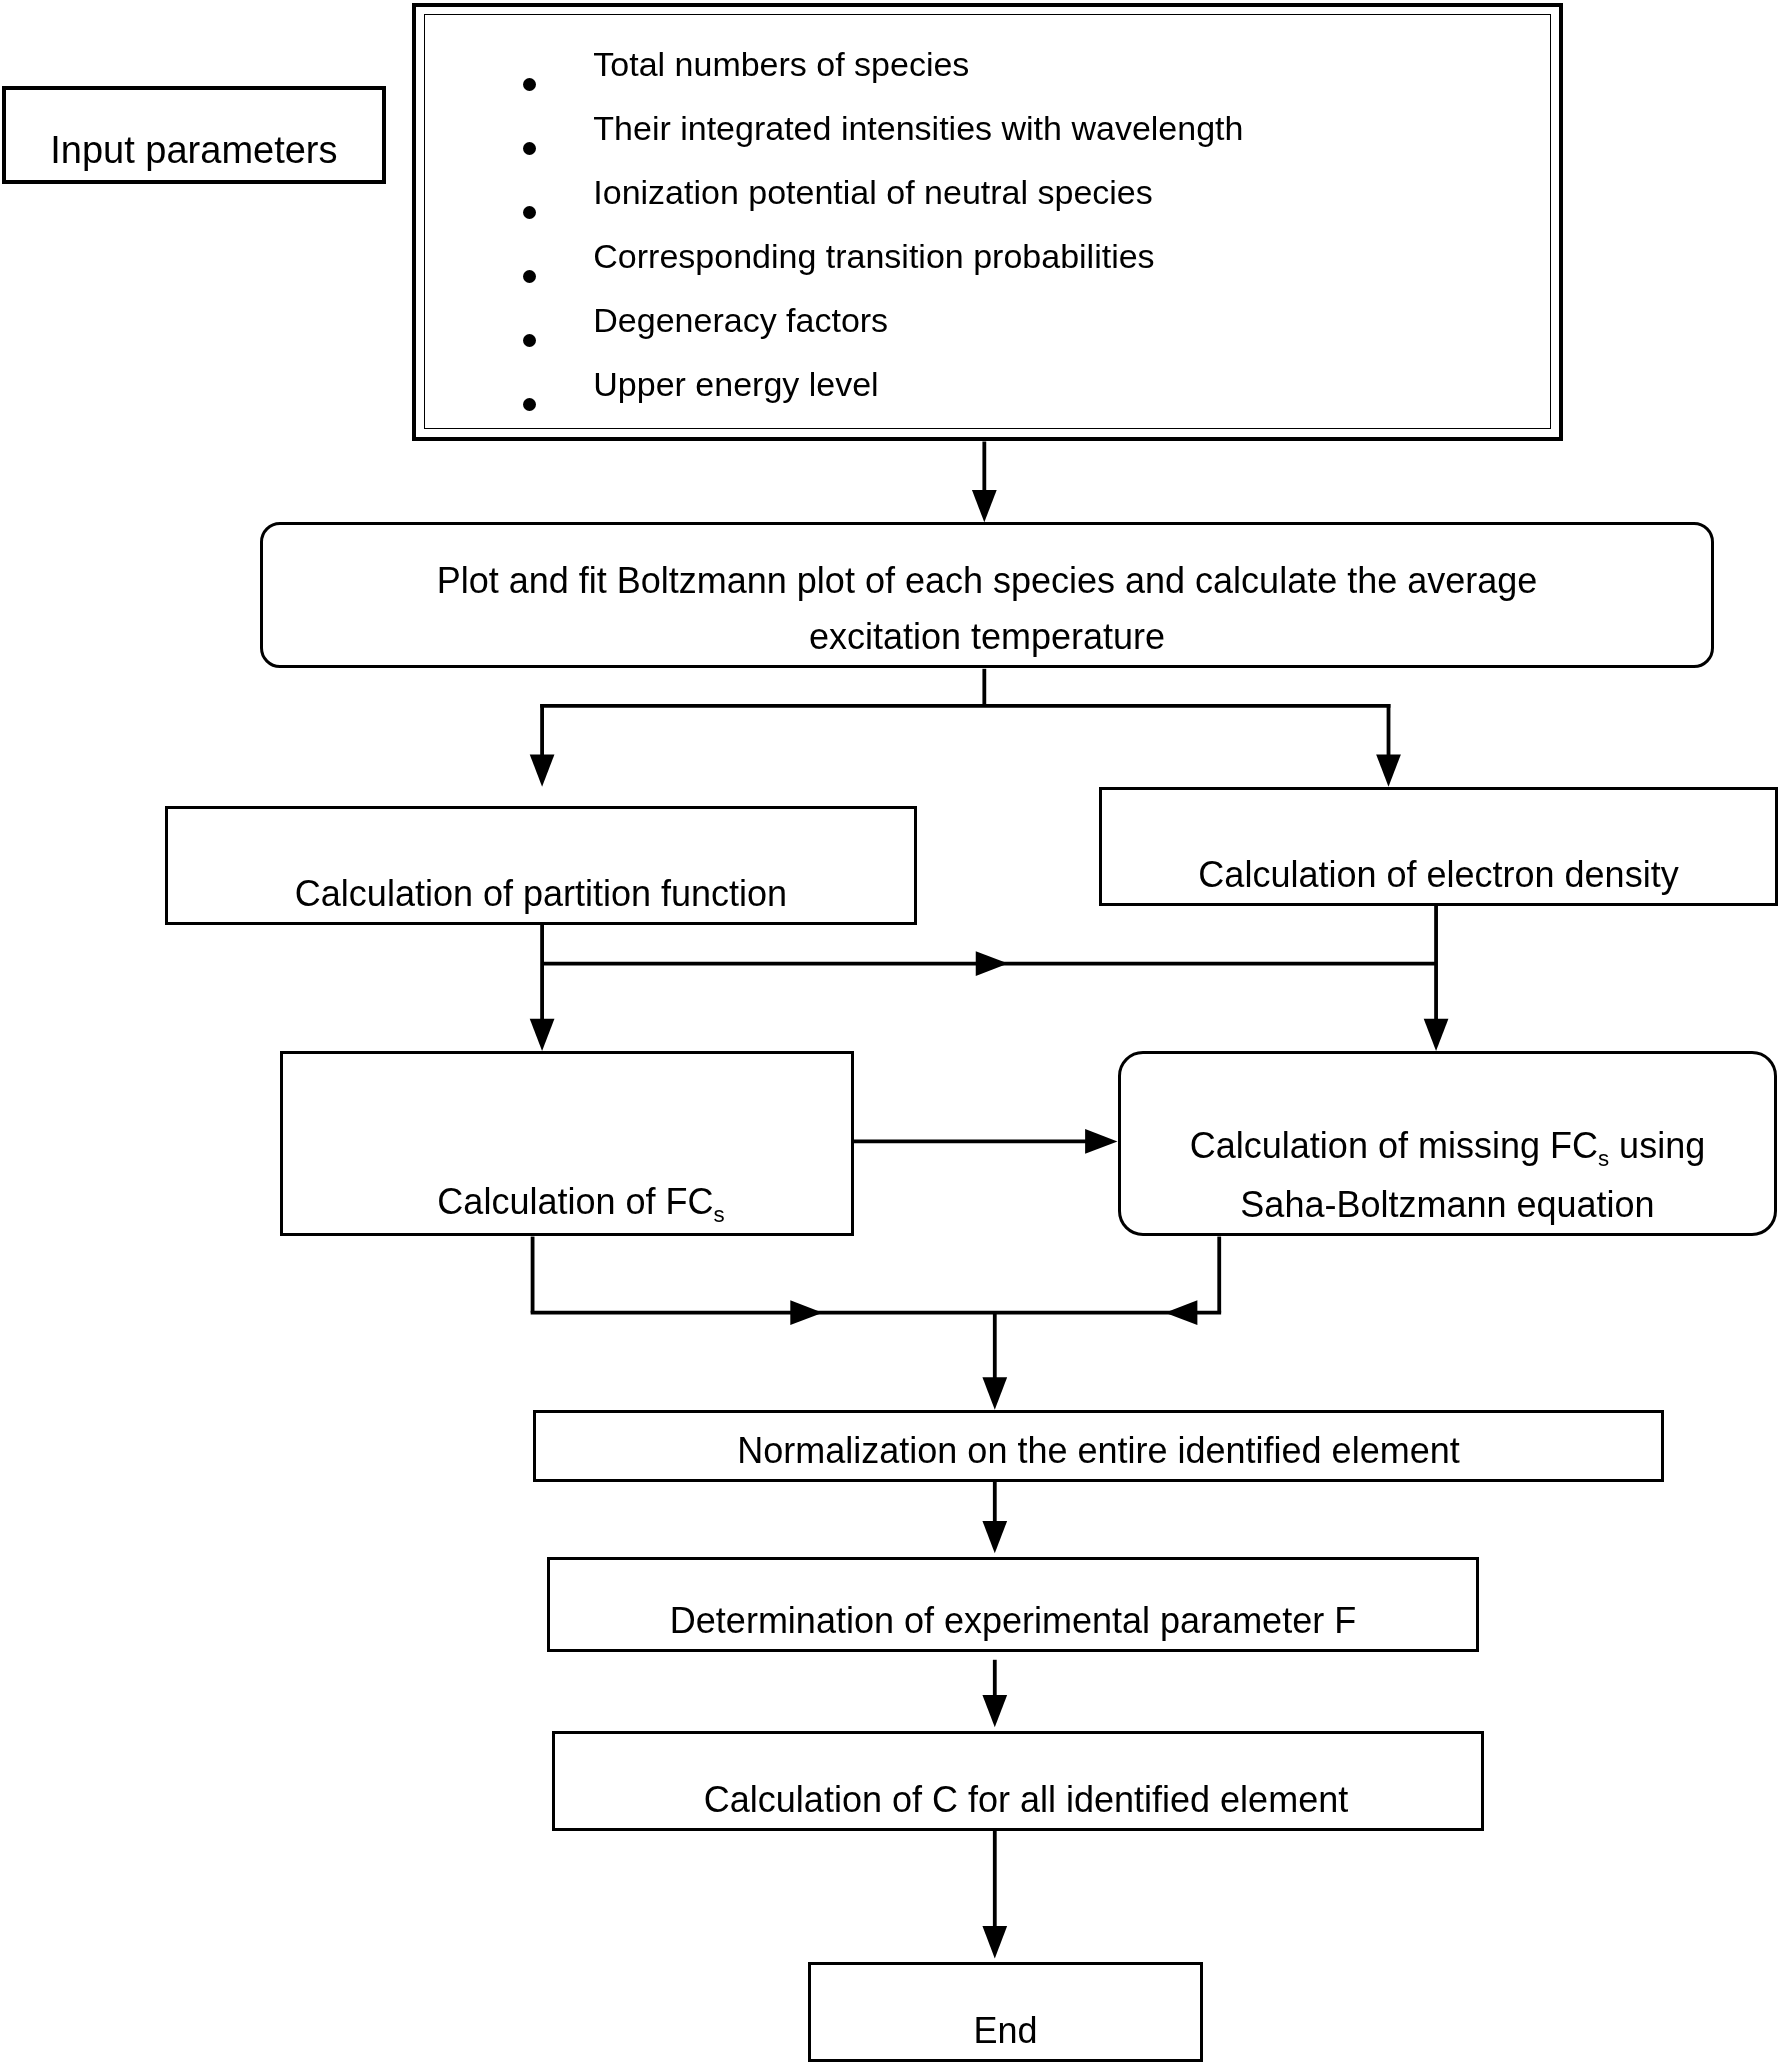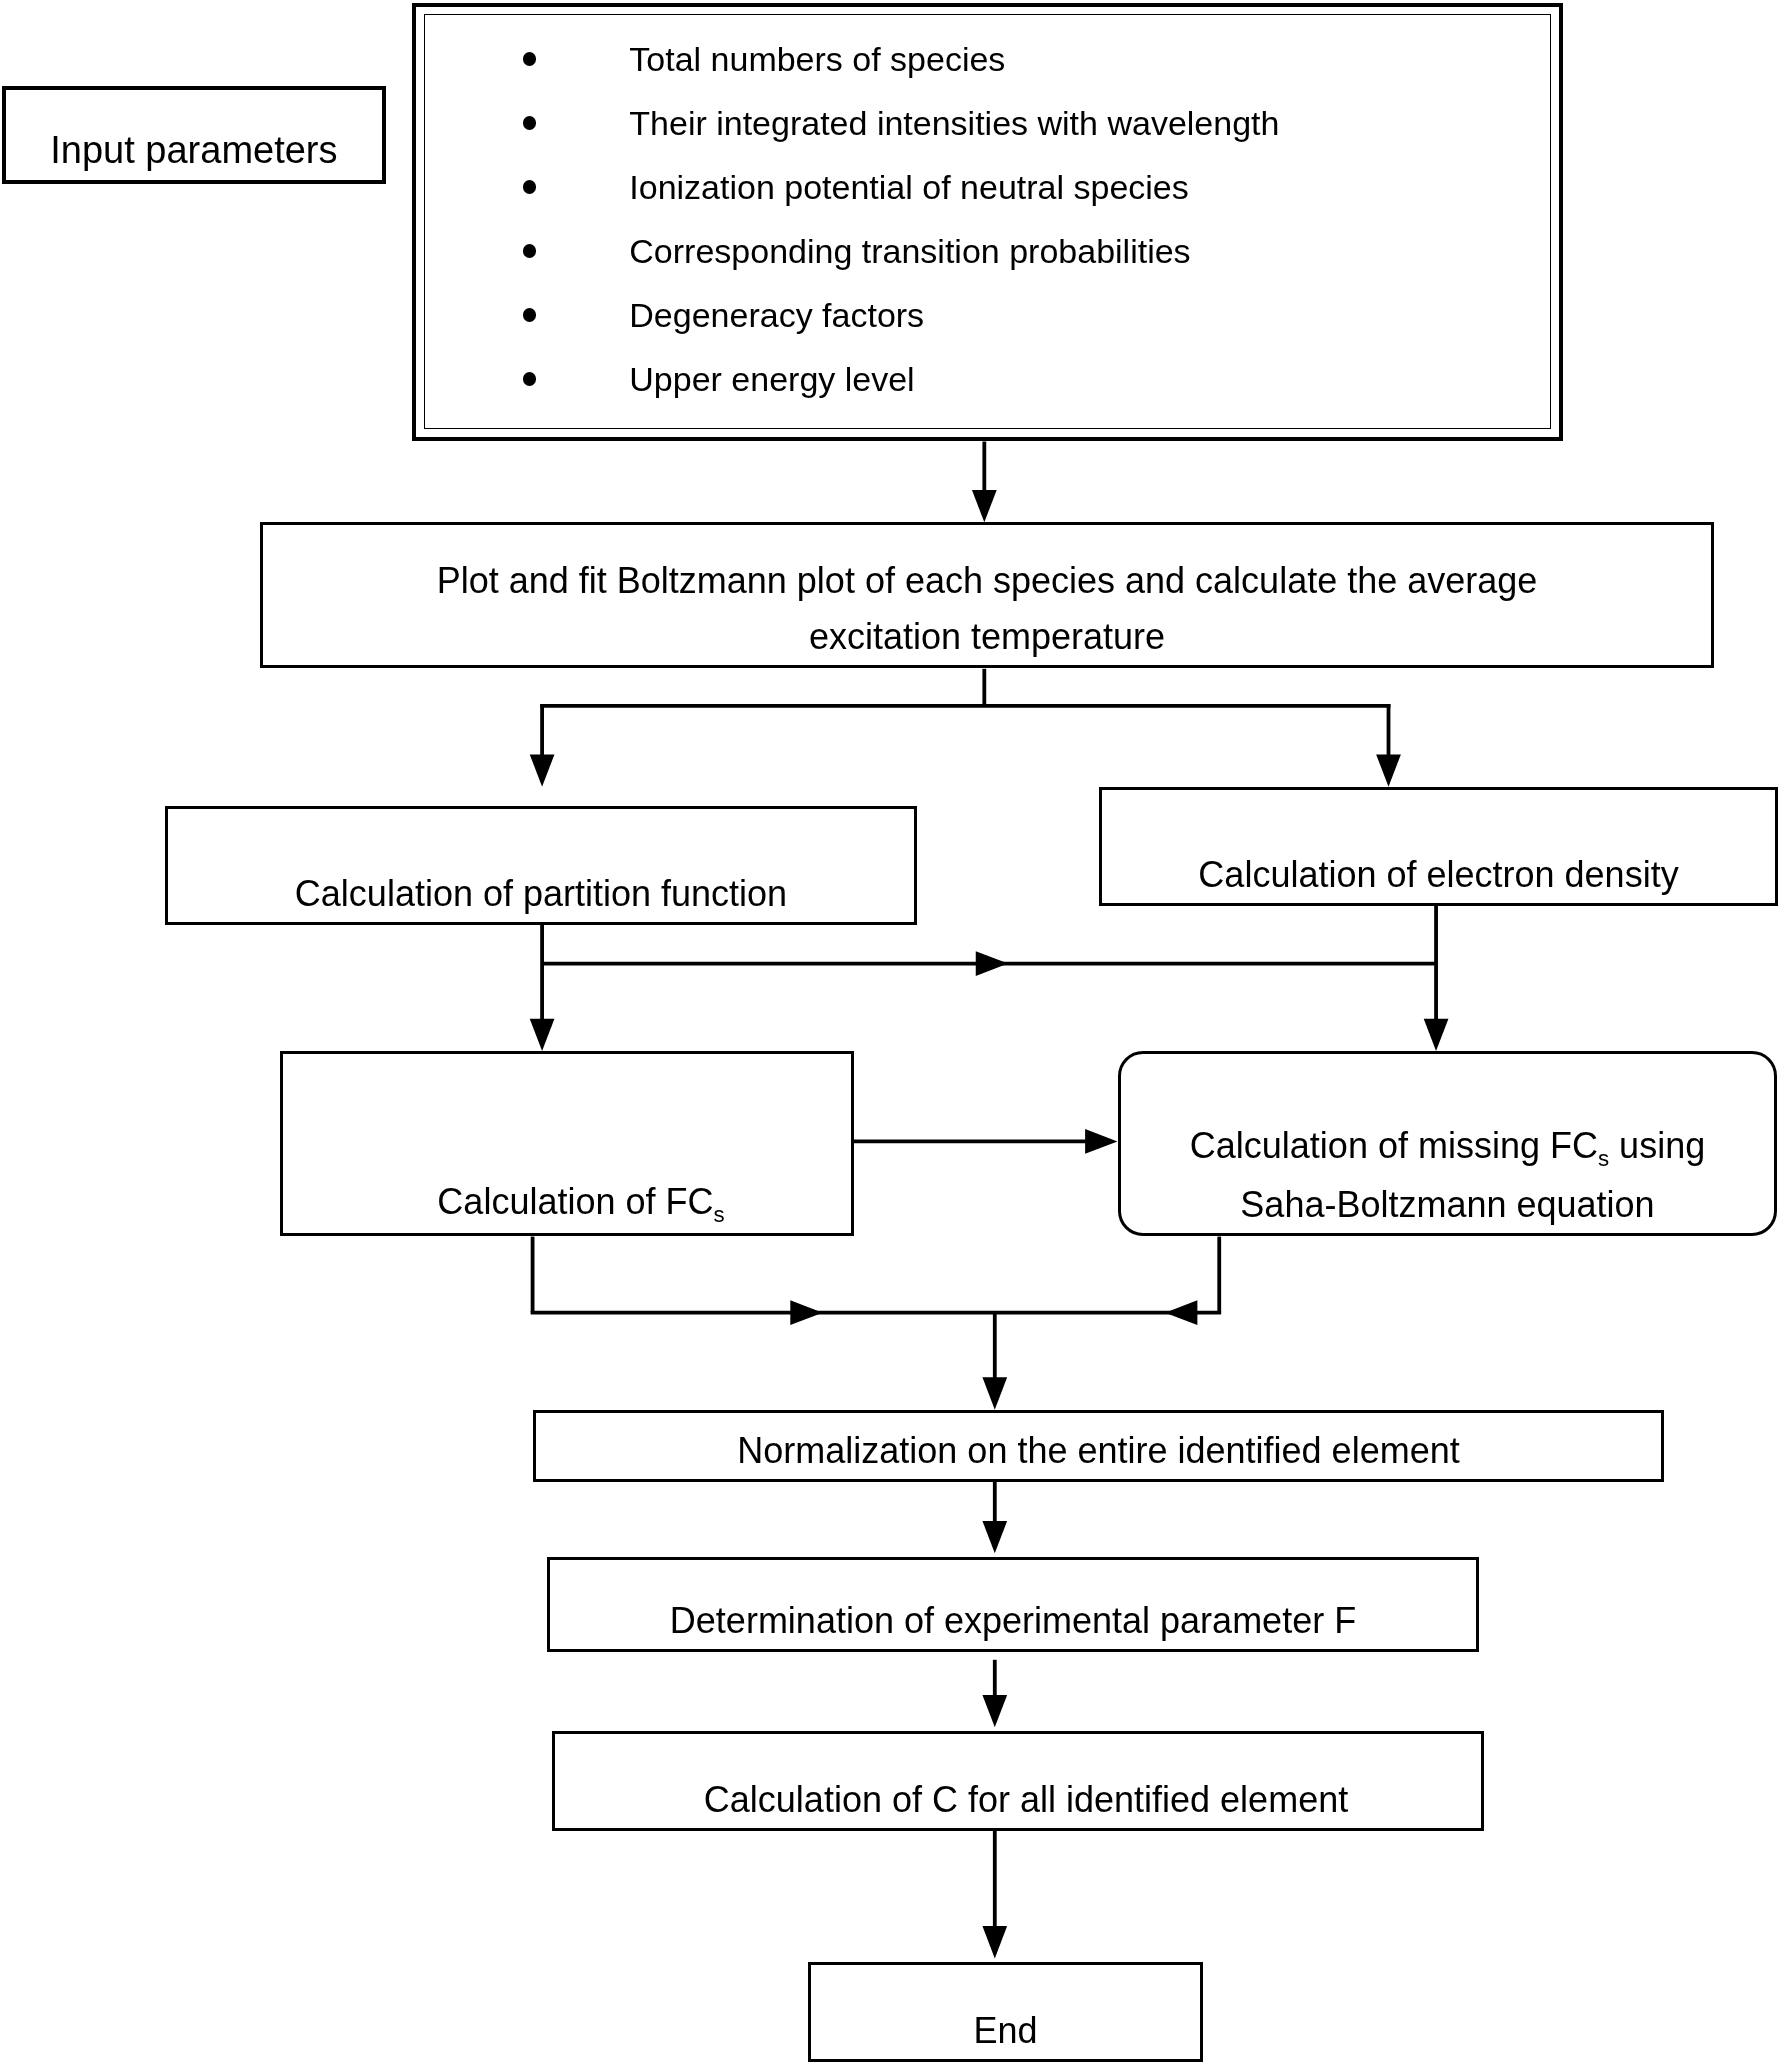--- a/index.html
+++ b/index.html
@@ -33,30 +33,29 @@
   #params-box{left:412px;top:2.9px;width:1151px;height:438px;border-width:4.8px;align-items:stretch;justify-content:flex-start;}
   #params-inner{
     position:absolute;left:7.6px;top:7.6px;right:7.6px;bottom:7.6px;
     border:1.9px solid #000;
   }
   #bullet-list{
     position:absolute;left:0;top:20px;width:100%;
     margin:0;padding:0;list-style:none;
   }
   #bullet-list li{
-    height:64px;display:flex;align-items:center;
+    height:64px;display:flex;align-items:flex-end;
     font-size:34px;
-    gap:36px;
   }
   .bullet-dot{
     width:13.3px;height:13.3px;border-radius:50%;
     background:#000;flex:0 0 13.3px;
     margin-left:107px;margin-right:57px;
   }
-  #boltzmann-box{left:260px;top:522px;width:1454px;height:146px;}
+  #boltzmann-box{left:260px;top:522px;width:1454px;height:146px;border-radius:20px;}
   #partition-box{left:165px;top:787px;width:752px;height:119px;margin-top:19px;}
   #electron-box{left:1099px;top:787px;width:679px;height:119px;}
   #fcs-box{left:280px;top:1051px;width:574px;height:185px;padding-left:28px;}
   #missing-box{left:1118px;top:1051px;width:659px;height:185px;border-radius:25px;}
   #norm-box{left:533px;top:1410px;width:1131px;height:72px;}
   #det-box{left:547px;top:1557px;width:932px;height:95px;}
   #calcc-box{left:552px;top:1731px;width:932px;height:100px;padding-left:16px;}
   #end-box{left:808px;top:1962px;width:395px;height:100px;}
   .stroke{stroke:#000;stroke-width:4;fill:none;}
   .head{fill:#000;stroke:none;}

